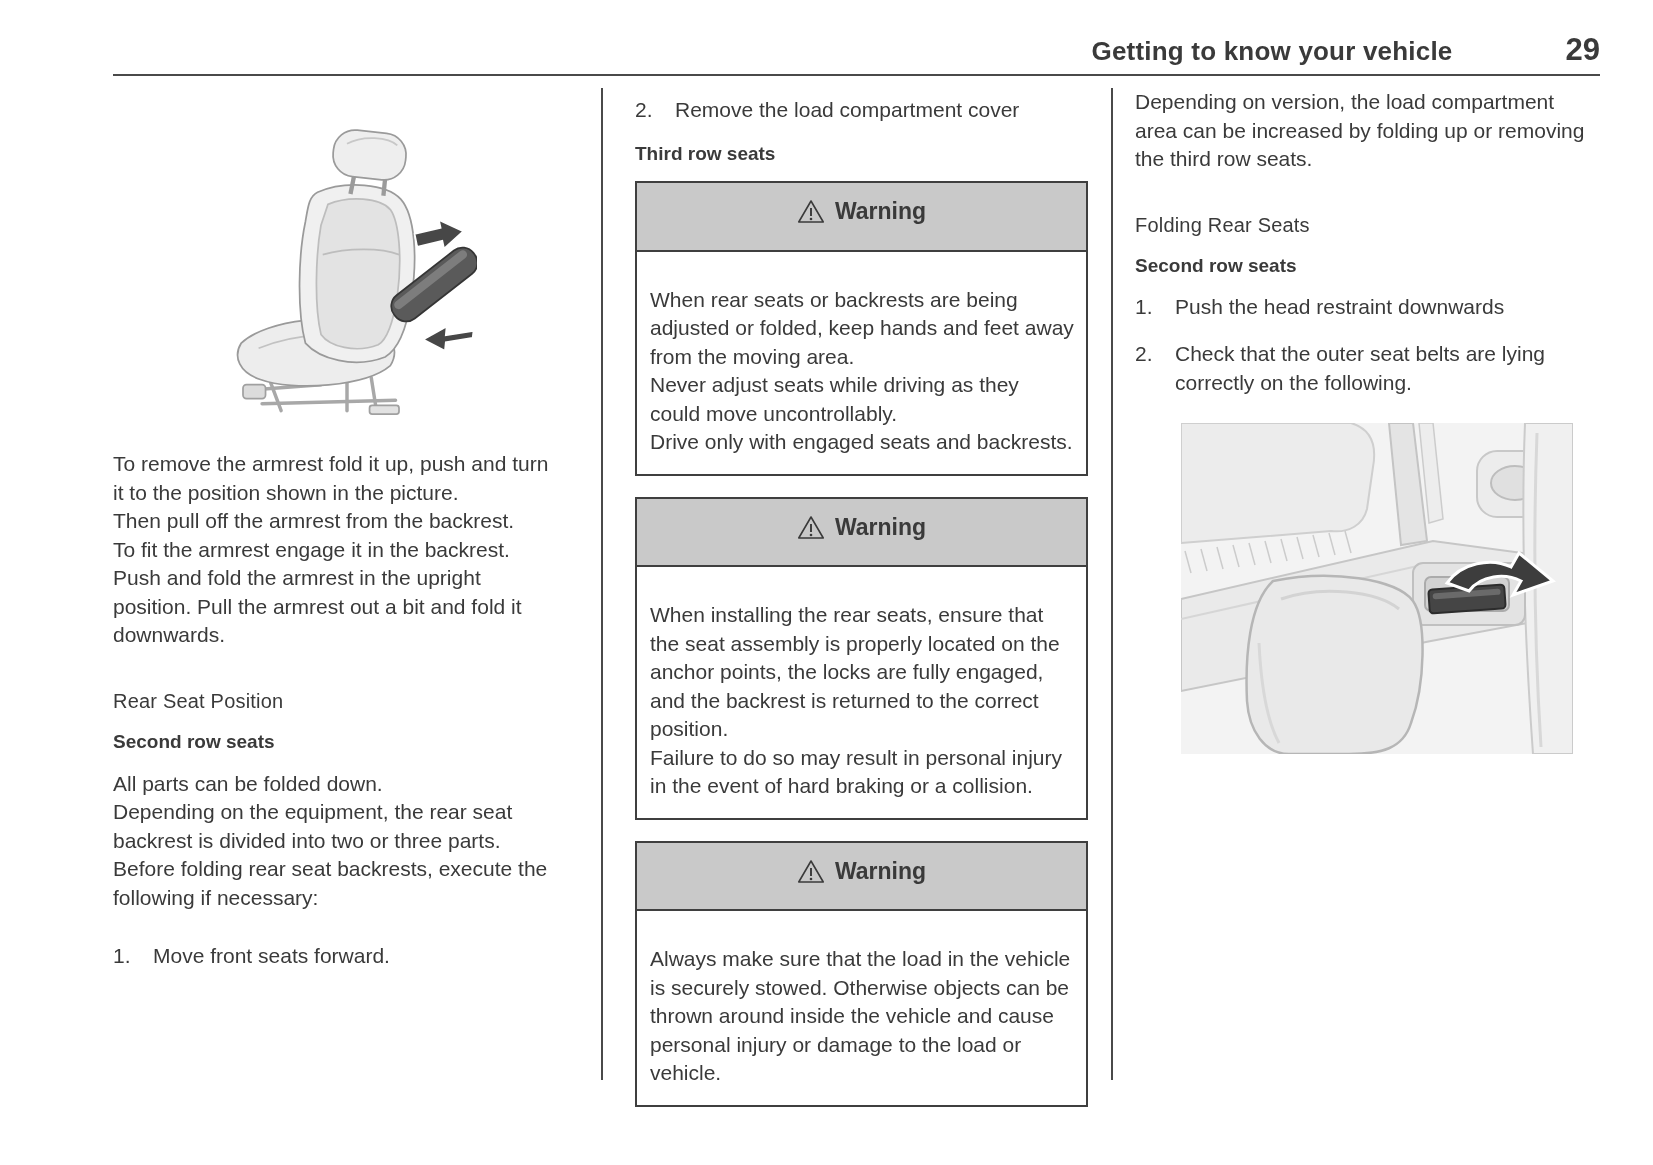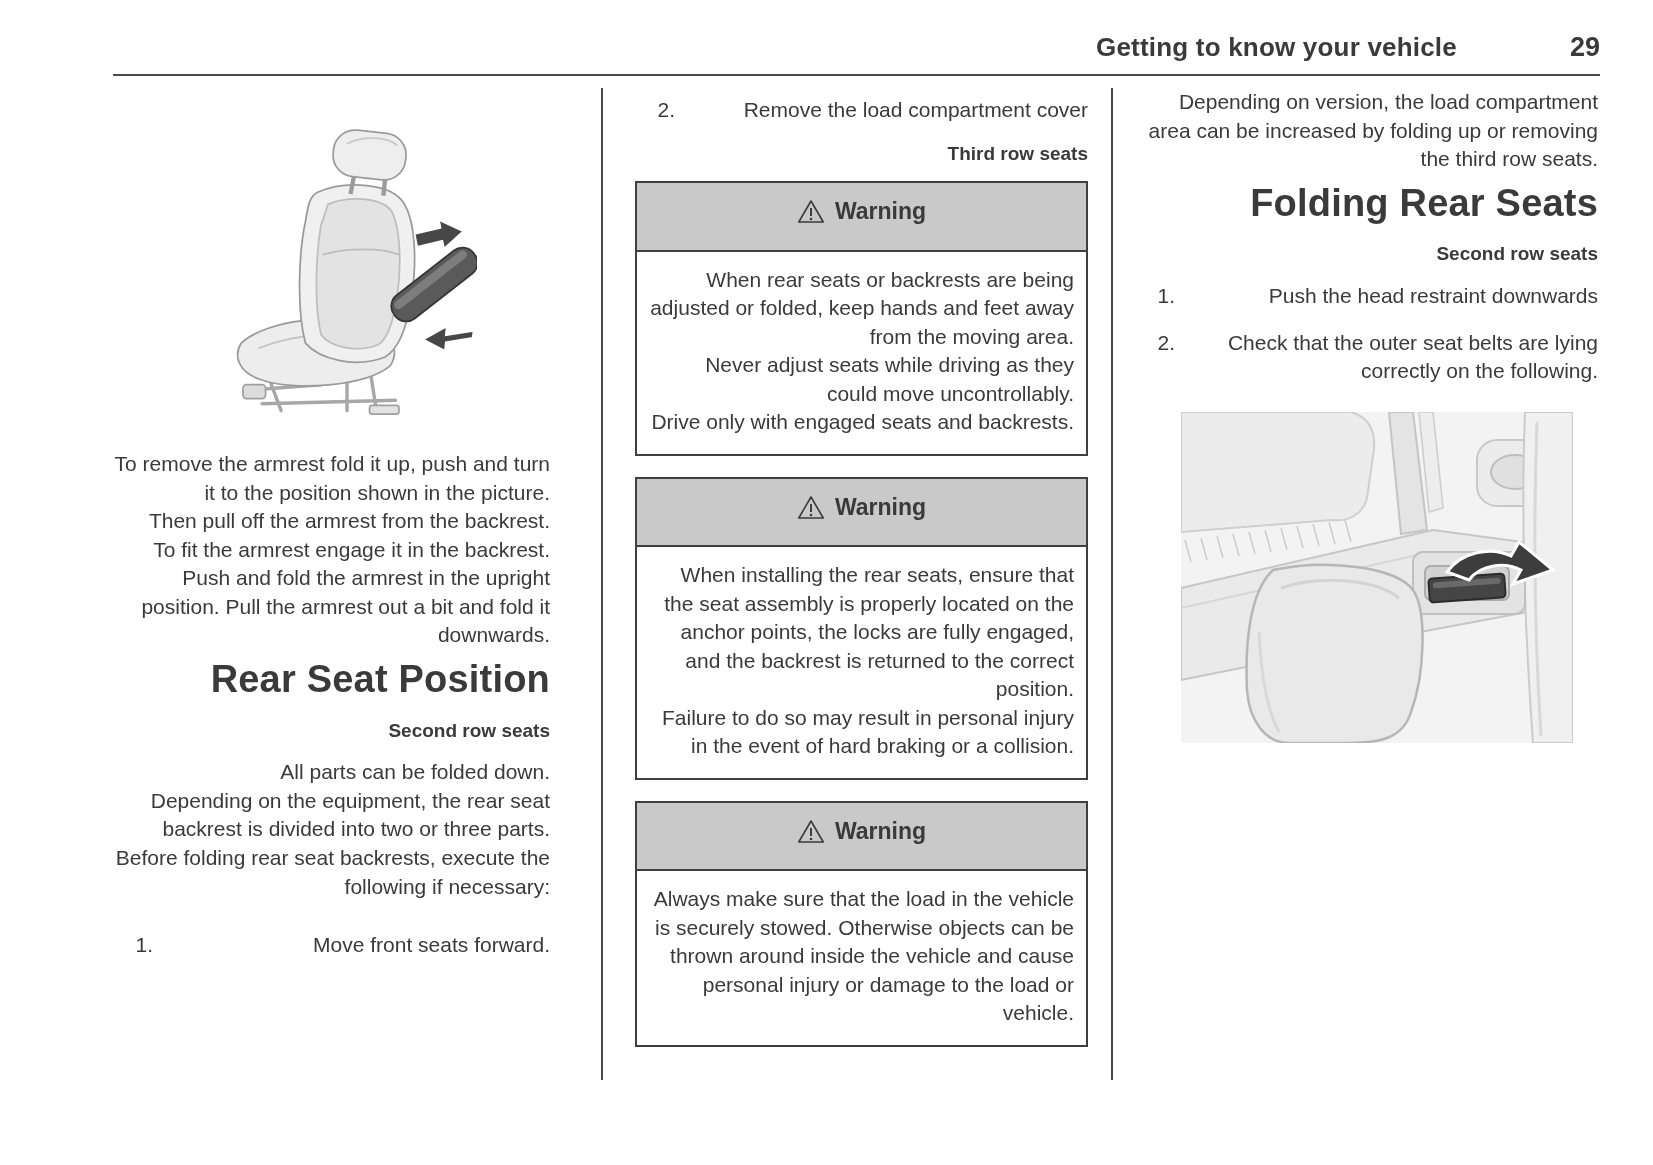--- a/index.html
+++ b/index.html
@@ -4,29 +4,29 @@
 <style>
   * { margin:0; padding:0; box-sizing:border-box; }
   html,body { background:#ffffff; }
   body {
     width:1653px; height:1165px;
     font-family:"Liberation Sans", sans-serif;
     color:#3a3a3a;
     position:relative;
     overflow:hidden;
   }
-  .page { position:relative; width:1653px; height:909px;text-align:right; }
+  .page { position:relative; width:1653px; height:909px; }
 
   
   .header {
     position:absolute; top:32px; left:113px; width:1487px;
     display:flex; justify-content:flex-end; align-items:baseline;
   }
   .header-title { font-size:26px; font-weight:bold; letter-spacing:0.2px; }
-  .header-page  { font-size:27px; font-weight:bold; margin-left:113px; }
+  .header-page  { font-size:31px; font-weight:bold; margin-left:113px; }
   .header-rule {
     position:absolute; top:74px; left:113px; width:1487px; height:2px;
     background:#4a4a4a;
   }
 
   
   .columns {
     position:absolute; top:88px; left:113px;
     display:flex; align-items:flex-start;
   }
@@ -36,22 +36,22 @@
   .col3 { width:463px; }
   .vdivider {
     width:2px; height:992px; background:#4a4a4a; flex:0 0 auto;
   }
   .vd1 { margin-left:51px; margin-right:32px; }
   .vd2 { margin-left:23px; margin-right:22px; }
 
   p.body-line { margin:0; }
 
   h1.section {
-    font-size:38px; font-weight:bold; line-height:1.15;
-    margin:8px 0 18px 0; letter-spacing:0.2px;
+    font-size:20px; font-weight:normal; line-height:1.15;
+    margin:40px 0 18px 0; letter-spacing:0.2px;
   }
   h2.sub {
     font-size:19px; font-weight:bold; line-height:1.2;
     margin:0 0 16px 0;
   }
 
   
   .li { display:flex; margin:0 0 18px 0; }
   .li .num { flex:0 0 40px; }
   .li .txt { flex:1 1 auto; }
@@ -62,21 +62,21 @@
   .figure2 { margin:26px 0 0 46px; width:392px; height:331px; }
 
   
   .warnbox { border:2px solid #3f3f3f; margin-bottom:21px; background:#ffffff; }
   .warnhead {
     background:#c9c9c9; border-bottom:2px solid #3f3f3f;
     display:flex; justify-content:center; align-items:center; gap:10px;
     padding:13px 0 22px 0;
   }
   .warnhead .wtitle { font-size:23px; font-weight:bold; }
-  .warnbody { padding:14px 12px 17px 13px; }
+  .warnbody { padding:14px 12px 17px 13px;margin-top:20px; }
 
   .mc-top { margin-top:8px; }
   .mc-head { margin-top:4px; margin-bottom:14px; }
 
   .c3-par { margin-top:8px; }
 </style>
 </head>
 <body>
 
 <div class="page">

